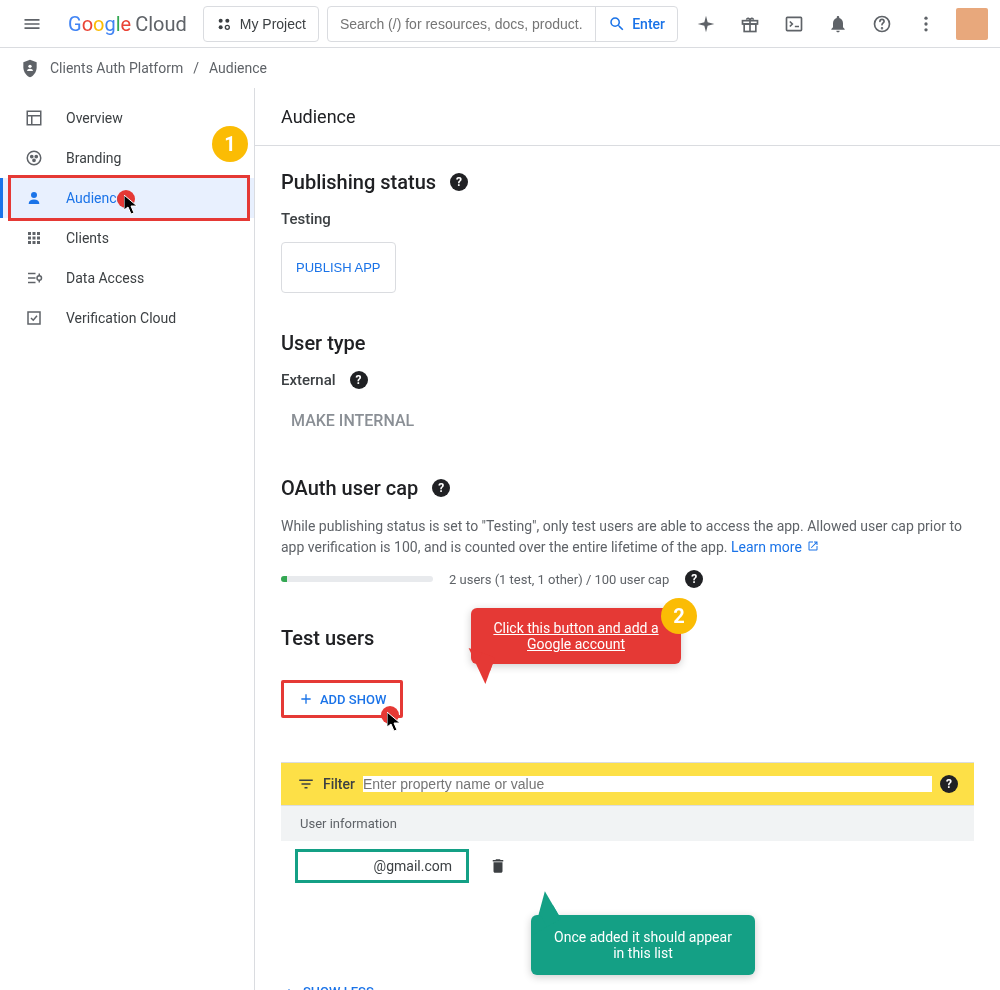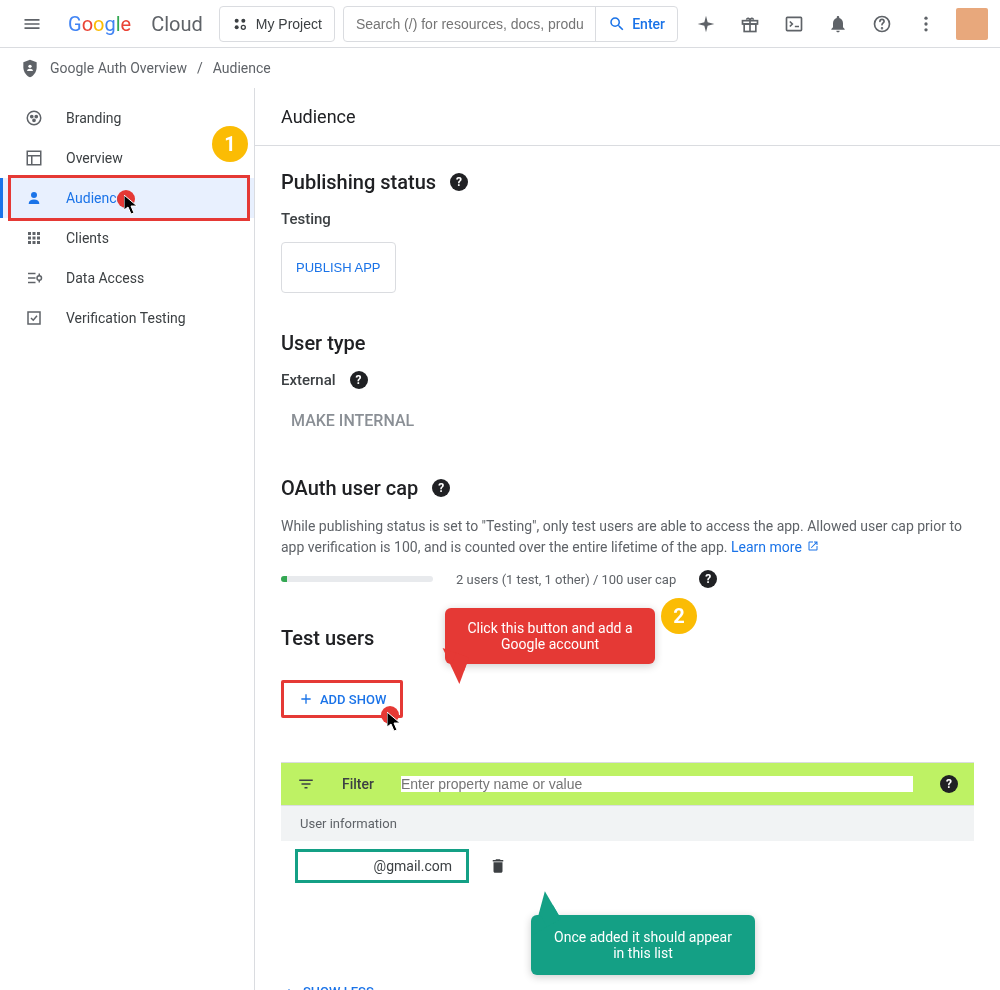--- a/index.html
+++ b/index.html
@@ -1,21 +1,21 @@
 <!DOCTYPE html>
 <html><head>
 <meta charset="utf-8">
 <style>
 * { box-sizing: border-box; margin: 0; padding: 0; }
 body { font-family: 'Google Sans', Roboto, Arial, sans-serif; font-size: 14px; color: #3c4043; background: #fff; width: 1000px; }
 
 
 .header { display: flex; align-items: center; height: 48px; padding: 0 12px; border-bottom: 1px solid #dadce0; gap: 8px; }
 .hamburger { width: 40px; height: 40px; display: flex; align-items: center; justify-content: center; cursor: pointer; border-radius: 50%; }
-.logo { display: flex; align-items: center; gap: 16px; font-size: 20px; padding: 0 8px; }
+.logo { display: flex; align-items: center; gap: 0; font-size: 20px; padding: 0 8px; }
 .logo-text span:nth-child(1){color:#4285f4;} .logo-text span:nth-child(2){color:#ea4335;} .logo-text span:nth-child(3){color:#fbbc05;} .logo-text span:nth-child(4){color:#4285f4;} .logo-text span:nth-child(5){color:#34a853;} .logo-text span:nth-child(6){color:#ea4335;}
 .logo-cloud { color: #5f6368; margin-left: 4px; }
 .project-btn { display: flex; align-items: center; gap: 8px; height: 36px; padding: 0 12px; border: 1px solid #dadce0; border-radius: 4px; background: #fff; cursor: pointer; font-size: 14px; font-weight: 500; color: #3c4043; }
 .search-bar { display: flex; align-items: center; flex: 1; max-width: 380px; border: 1px solid #dadce0; border-radius: 4px; height: 36px; overflow: hidden; }
 .search-input { flex: 1; border: none; outline: none; padding: 0 12px; font-size: 14px; color: #5f6368; background: transparent; }
 .search-btn { display: flex; align-items: center; gap: 6px; padding: 0 12px; color: #1a73e8; font-weight: 500; cursor: pointer; border-left: 1px solid #dadce0; height: 100%; }
 .header-icons { display: flex; align-items: center; gap: 4px; margin-left: auto; }
 .header-icon { width: 40px; height: 40px; display: flex; align-items: center; justify-content: center; cursor: pointer; border-radius: 50%; color: #5f6368; }
 .avatar { width: 32px; height: 32px; background: #e8a87c; border-radius: 2px; margin-left: 6px; }
 
@@ -44,30 +44,30 @@
 .content { padding: 24px 26px; max-width: 780px; }
 .section { margin-bottom: 38px; }
 .section h2 { font-size: 20px; font-weight: 500; color: #202124; margin-bottom: 16px; display: flex; align-items: center; gap: 14px; }
 .help-icon { width: 18px; height: 18px; background: #202124; border-radius: 50%; color: #fff; font-size: 12px; font-weight: bold; display: inline-flex; align-items: center; justify-content: center; flex-shrink: 0; }
 .status-label { font-weight: 500; font-size: 15px; margin-bottom: 14px; }
 .outline-btn { display: inline-block; padding: 17px 14px; border: 1px solid #dadce0; border-radius: 4px; color: #1a73e8; font-weight: 500; font-size: 13px; cursor: pointer; background: #fff; }
 .text-btn { display: inline-block; padding: 8px 10px; color: #8a8f95; font-weight: 500; font-size: 16px; cursor: pointer; }
 .desc { color: #5f6368; line-height: 1.5; margin-bottom: 12px; }
 .learn-more { color: #1a73e8; text-decoration: none; }
 .ext-icon { display: inline-block; width: 12px; height: 12px; margin-left: 2px; }
-.progress-row { display: flex; align-items: center; gap: 23px; color: #5f6368; font-size: 13px; margin-top: 6px; }
+.progress-row { display: flex; align-items: center; gap: 16px; color: #5f6368; font-size: 13px; margin-top: 6px; }
 .progress-bar { width: 152px; height: 6px; background: #e8eaed; border-radius: 3px; overflow: hidden; }
 .progress-fill { height: 100%; width: 4%; background: #34a853; }
 .add-users-wrap { position: relative; display: inline-block; margin-top: 14px; }
 .add-users-btn { display: inline-flex; align-items: center; gap: 6px; padding: 8px 14px; color: #1a73e8; font-weight: 500; font-size: 13px; cursor: pointer; border: 3px solid #e53935; border-radius: 2px; }
 .callout { position: absolute; background: #e53935; color: #fff; padding: 12px 18px; border-radius: 6px; font-size: 14px; text-align: center; box-shadow: 0 2px 8px rgba(0,0,0,0.2); }
-.callout-red { top: -72px; left: 164px; width: 210px; }
+.callout-red { top: -72px; left: 190px; width: 210px; text-decoration: underline; }
 .callout-red::after { content: ''; position: absolute; bottom: -16px; left: -8px; border: 14px solid transparent; border-top-color: #e53935; border-right-color: #e53935; transform: rotate(20deg); }
 .badge-2 { position: absolute; top: -82px; left: 380px; width: 36px; height: 36px; background: #fbbc04; border-radius: 50%; color: #fff; font-size: 20px; font-weight: bold; display: flex; align-items: center; justify-content: center; z-index: 5; }
-.filter-row { display: flex; align-items: center; gap: 27px; padding: 12px 16px; border-top: 1px solid #dadce0; border-bottom: 1px solid #dadce0; margin-top: 44px; background: #bef264; }
+.filter-row { display: flex; align-items: center; gap: 8px; padding: 12px 16px; border-top: 1px solid #dadce0; border-bottom: 1px solid #dadce0; margin-top: 44px; background: #fde047; }
 .filter-label { font-weight: 500; color: #3c4043; }
 .filter-input { border: none; outline: none; flex: 1; font-size: 14px; color: #5f6368; }
 .filter-help { margin-left: auto; }
 .table-header { background: #f1f3f4; padding: 10px 19px; font-size: 13px; color: #5f6368; }
 .table-row { display: flex; align-items: center; padding: 8px 14px; gap: 20px; }
 .email-cell { border: 3px solid #14a085; padding: 6px 14px 6px 40px; width: 174px; text-align: right; color: #3c4043; position: relative; }
 .trash-icon { cursor: pointer; color: #3c4043; }
 .callout-teal { background: #14a085; color: #fff; padding: 14px 20px; border-radius: 6px; font-size: 14px; text-align: center; position: relative; margin-left: 250px; width: 224px; margin-top: 24px; box-shadow: 0 2px 8px rgba(0,0,0,0.2); }
 .callout-teal::after { content: ''; position: absolute; top: -18px; left: -8px; border: 16px solid transparent; border-bottom-color: #14a085; border-right-color: #14a085; transform: rotate(-30deg); }
 .show-less { display: inline-flex; align-items: center; gap: 6px; color: #1a73e8; font-weight: 500; font-size: 13px; margin-top: 8px; cursor: pointer; }
@@ -145,47 +145,47 @@
     <div class="avatar"></div>
   </div>
 </div>
 
 <div class="breadcrumb">
   <svg width="20" height="20" viewBox="0 0 24 24" fill="#5f6368">
       <path d="M12 2L4 5v6c0 5.5 3.8 10.7 8 12 4.2-1.3 8-6.5 8-12V5l-8-3z"></path>
       <circle cx="12" cy="10" r="2" fill="#fff"></circle>
       <path d="M12 13c-2 0-3.5 1-3.5 2.5h7c0-1.5-1.5-2.5-3.5-2.5z" fill="#fff"></path>
     </svg>
-  <a href="#">Google Auth Overview</a>
+  <a href="#">Clients Auth Platform</a>
   <span>/</span>
   <span>Audience</span>
 </div>
 
 <div class="body">
 
   <div class="sidebar">
+    <div class="nav-item">
+      <span class="nav-icon">
+          <svg width="18" height="18" viewBox="0 0 24 24" fill="none" stroke="currentColor" stroke-width="2">
+            <rect x="3" y="3" width="18" height="18"></rect>
+            <path d="M3 9h18M9 9v12"></path>
+          </svg>
+        </span>
+      <span>Overview</span>
+    </div>
     <div class="nav-item">
       <span class="nav-icon">
           <svg width="18" height="18" viewBox="0 0 24 24" fill="none" stroke="currentColor" stroke-width="2">
             <circle cx="12" cy="12" r="9"></circle>
             <circle cx="9" cy="10" r="1.5" fill="currentColor"></circle>
             <circle cx="15" cy="10" r="1.5" fill="currentColor"></circle>
             <circle cx="12" cy="15" r="1.5" fill="currentColor"></circle>
           </svg>
         </span>
       <span>Branding</span>
-    </div>
-    <div class="nav-item">
-      <span class="nav-icon">
-          <svg width="18" height="18" viewBox="0 0 24 24" fill="none" stroke="currentColor" stroke-width="2">
-            <rect x="3" y="3" width="18" height="18"></rect>
-            <path d="M3 9h18M9 9v12"></path>
-          </svg>
-        </span>
-      <span>Overview</span>
     </div>
     <div class="nav-highlight">
       <div class="nav-item active">
         <span class="nav-icon">
             <svg width="18" height="18" viewBox="0 0 24 24" fill="currentColor">
               <circle cx="12" cy="8" r="4"></circle>
               <path d="M12 14c-4 0-7 2-7 5v1h14v-1c0-3-3-5-7-5z"></path>
             </svg>
           </span>
         <span>Audience</span>
@@ -223,21 +223,21 @@
         </span>
       <span>Data Access</span>
     </div>
     <div class="nav-item">
       <span class="nav-icon">
           <svg width="18" height="18" viewBox="0 0 24 24" fill="none" stroke="currentColor" stroke-width="2">
             <rect x="4" y="4" width="16" height="16"></rect>
             <path d="M8 12l3 3 5-6"></path>
           </svg>
         </span>
-      <span>Verification Testing</span>
+      <span>Verification Cloud</span>
     </div>
   </div>
 
   <div class="main">
     <div class="main-header">
       <h1>Audience</h1>
     </div>
     <div class="content">
 
       <div class="section">

